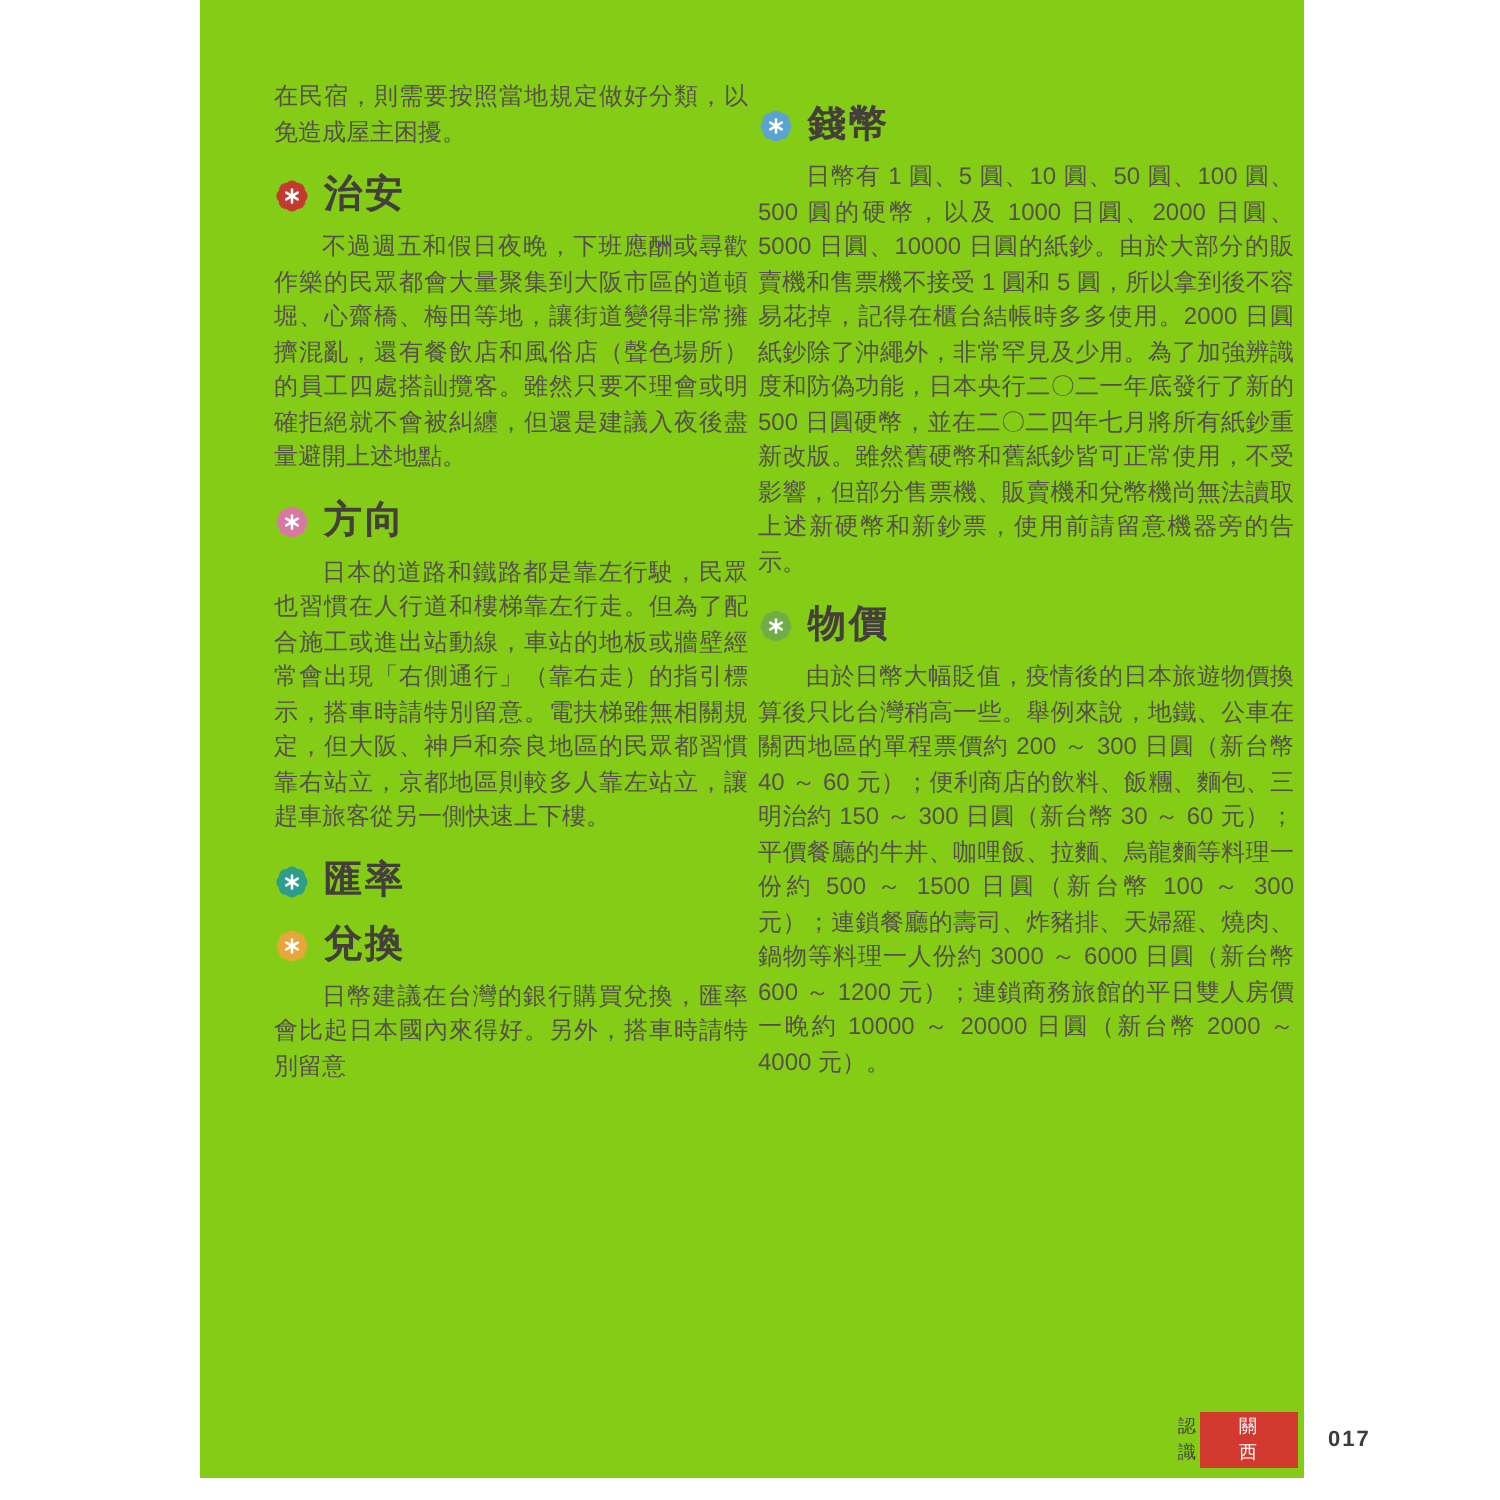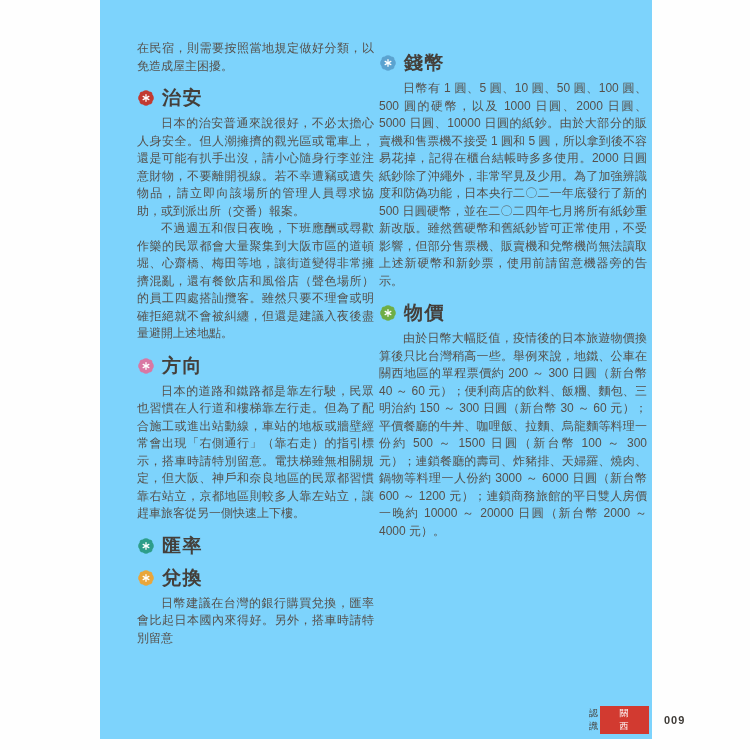--- a/index.html
+++ b/index.html
@@ -1,18 +1,18 @@
 <!DOCTYPE html>
 <html><head>
 <meta charset="utf-8">
 <style>
   html,body{margin:0;padding:0;background:#ffffff;}
   #canvas{position:relative;width:750px;height:750px;background:#fefefe;overflow:hidden;
           font-family:"Liberation Sans","DejaVu Sans",sans-serif;}
-  .book-page{position:absolute;left:100px;top:0;width:552px;height:739px;background:#7dd3fc;}
+  .book-page{position:absolute;left:100px;top:0;width:552px;height:739px;background:#84cc16;}
   .col{position:absolute;top:40px;font-size:12px;line-height:17.5px;color:#56504b;
        text-align:justify;text-justify:inter-ideograph;}
   .col-left{left:37px;width:237px;}
   .col-right{left:279px;width:268px;}
   .col p{margin:0;}
   p.indent{text-indent:2em;}
   .section-header{display:flex;align-items:center;margin:14px 0 8px;
        font-family:"Liberation Serif","DejaVu Serif",serif;font-size:19px;
        color:#443f3a;letter-spacing:1.5px;font-weight:bold;}
   .flower{width:18px;height:18px;margin-right:7px;display:inline-flex;flex:0 0 auto;}
@@ -48,21 +48,20 @@
               </g>
               <g stroke="#ffffff" stroke-width="1.7" stroke-linecap="round" fill="none">
                 <line x1="12" y1="7.6" x2="12" y2="16.4"></line>
                 <line x1="12" y1="7.6" x2="12" y2="16.4" transform="rotate(60 12 12)"></line>
                 <line x1="12" y1="7.6" x2="12" y2="16.4" transform="rotate(120 12 12)"></line>
               </g>
             </svg>
           </span>
           <span class="section-title">治安</span>
         </div>
-        <p class="indent">日本的治安普通來說很好，不必太擔心人身安全。但人潮擁擠的觀光區或電車上，還是可能有扒手出沒，請小心隨身行李並注意財物，不要離開視線。若不幸遭竊或遺失物品，請立即向該場所的管理人員尋求協助，或到派出所（交番）報案。</p>
         <p class="indent">不過週五和假日夜晚，下班應酬或尋歡作樂的民眾都會大量聚集到大阪市區的道頓堀、心齋橋、梅田等地，讓街道變得非常擁擠混亂，還有餐飲店和風俗店（聲色場所）的員工四處搭訕攬客。雖然只要不理會或明確拒絕就不會被糾纏，但還是建議入夜後盡量避開上述地點。</p>
       </div>
 
       <div>
         <div class="section-header">
           <span class="flower">
             <svg viewBox="0 0 24 24">
               <g fill="#d978a4">
                 <circle cx="17.8" cy="12" r="4.6"></circle>
                   <circle cx="6.2" cy="12" r="4.6"></circle>
@@ -193,17 +192,17 @@
           </span>
           <span class="section-title">物價</span>
         </div>
         <p class="indent">由於日幣大幅貶值，疫情後的日本旅遊物價換算後只比台灣稍高一些。舉例來說，地鐵、公車在關西地區的單程票價約 200 ～ 300 日圓（新台幣 40 ～ 60 元）；便利商店的飲料、飯糰、麵包、三明治約 150 ～ 300 日圓（新台幣 30 ～ 60 元）；平價餐廳的牛丼、咖哩飯、拉麵、烏龍麵等料理一份約 500 ～ 1500 日圓（新台幣 100 ～ 300 元）；連鎖餐廳的壽司、炸豬排、天婦羅、燒肉、鍋物等料理一人份約 3000 ～ 6000 日圓（新台幣 600 ～ 1200 元）；連鎖商務旅館的平日雙人房價一晚約 10000 ～ 20000 日圓（新台幣 2000 ～ 4000 元）。</p>
       </div>
     </div>
 
     <div class="page-footer">
       <span>認識</span>
         <span class="chapter-highlight">關西</span>
-      <span class="page-number">009</span>
+      <span class="page-number">017</span>
     </div>
 
   </div>
 </div>
 
 </body></html>

